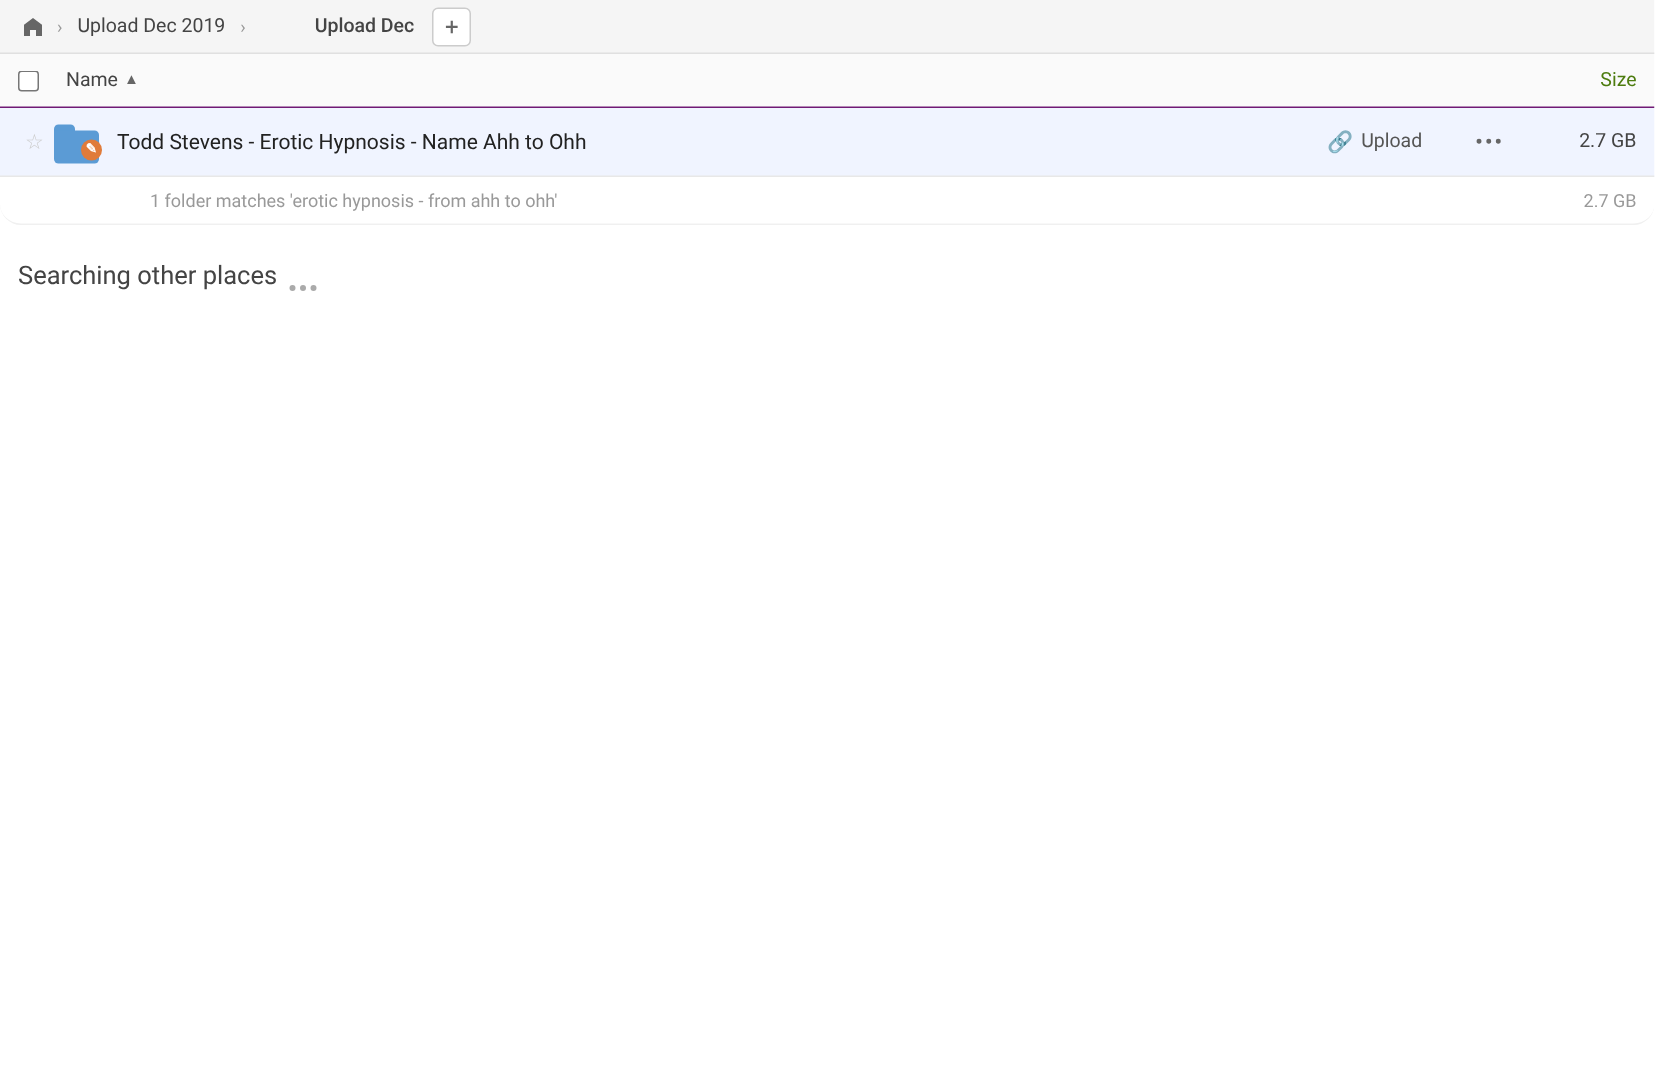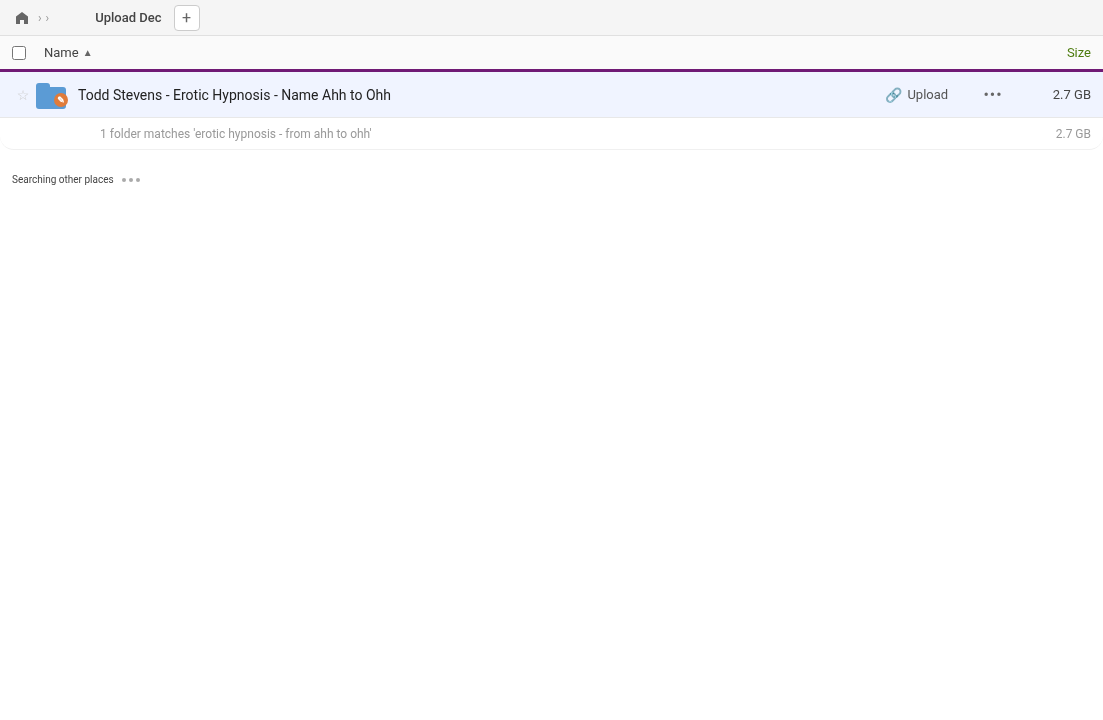--- a/index.html
+++ b/index.html
@@ -75,21 +75,21 @@
       font-size: 16px;
       margin-left: 4px;
     }
 
     
     .column-header {
       display: flex;
       align-items: center;
       height: 36px;
       padding: 0 12px;
-      border-bottom: 3px solid #701a75;
+      border-bottom: 1px solid #701a75;
       background: #fafafa;
     }
 
     .col-checkbox {
       width: 32px;
       display: flex;
       align-items: center;
     }
 
     .col-name {
@@ -251,24 +251,24 @@
     .match-size {
       width: 80px;
       text-align: right;
       font-size: 12px;
       color: #999;
     }
 
     
     .searching-row {
       padding: 24px 12px 8px 12px;
-      font-size: 10px;
+      font-size: 17px;
       color: #444;
       display: flex;
-      align-items: center;
+      align-items: flex-end;
       gap: 8px;
     }
 
     .loading-dots {
       display: inline-flex;
       gap: 3px;
       align-items: center;
     }
 
     .dot {
@@ -287,20 +287,21 @@
 </head>
 <body>
 
 <div class="breadcrumb-bar">
   <div class="home-icon-wrap">
     <svg width="16" height="16" viewBox="0 0 16 16" fill="none">
       <path d="M2 6.5L8 2L14 6.5V14H10V10H6V14H2V6.5Z" fill="#666"></path>
     </svg>
   </div>
   <span class="breadcrumb-separator">›</span>
+  <div class="breadcrumb-item">Upload Dec 2019</div>
   <span class="breadcrumb-separator">›</span>
   <div class="breadcrumb-item active">Upload Dec</div>
   <div class="add-tab-btn">+</div>
 </div>
 
 <div class="column-header">
   <div class="col-checkbox">
     <input type="checkbox" style="">
   </div>
   <div class="col-name">

